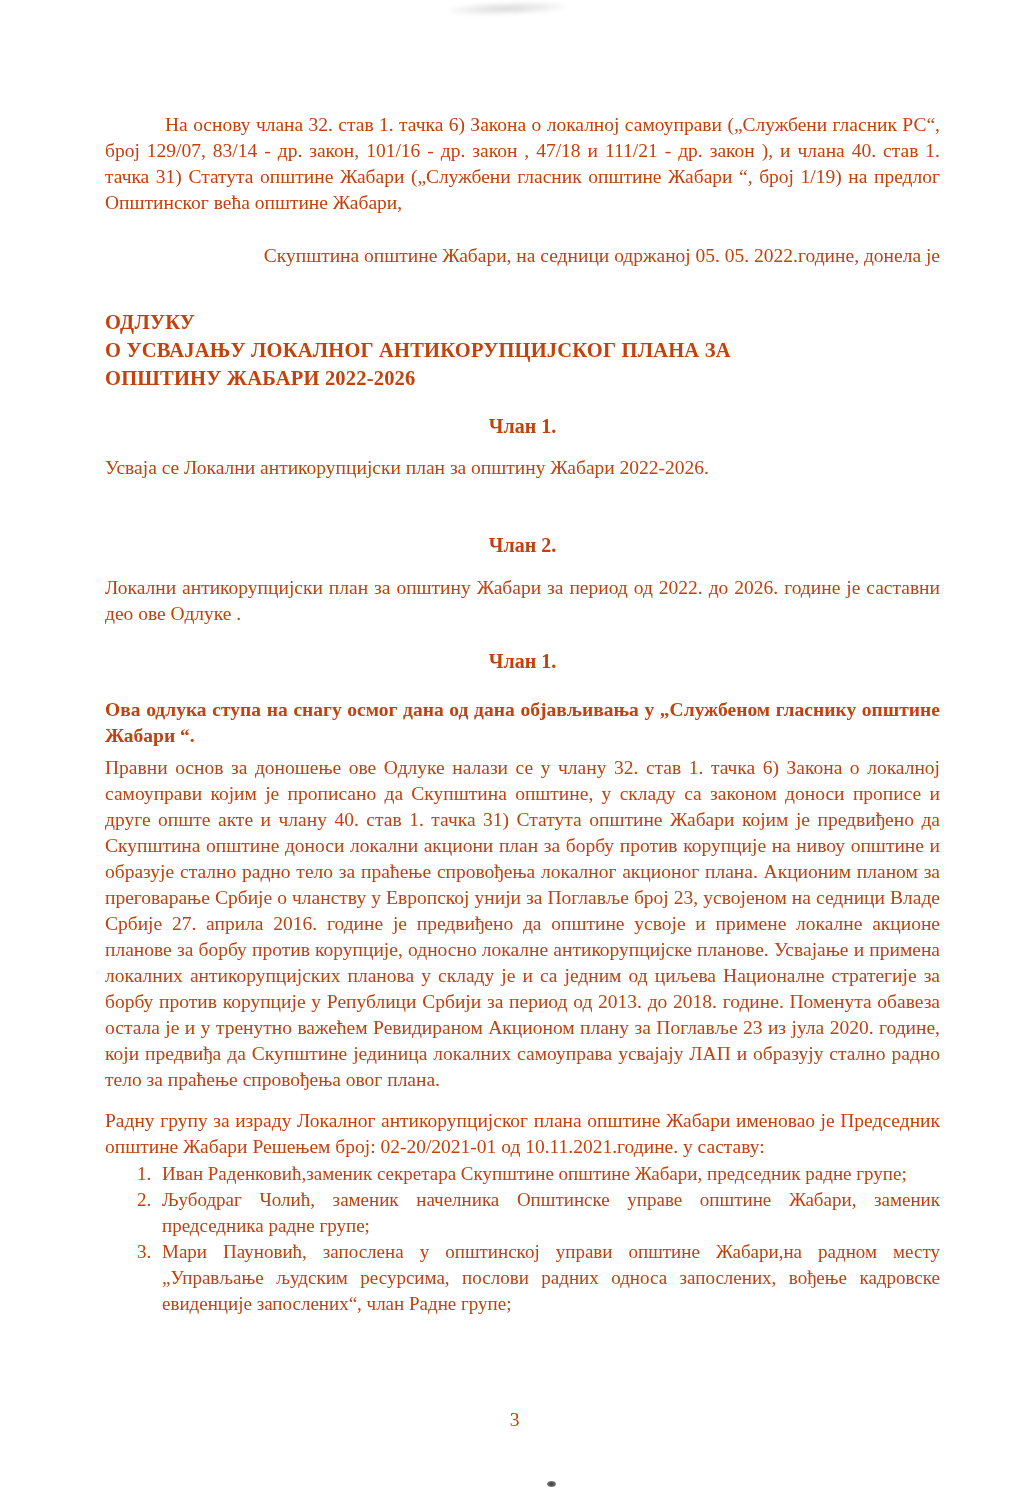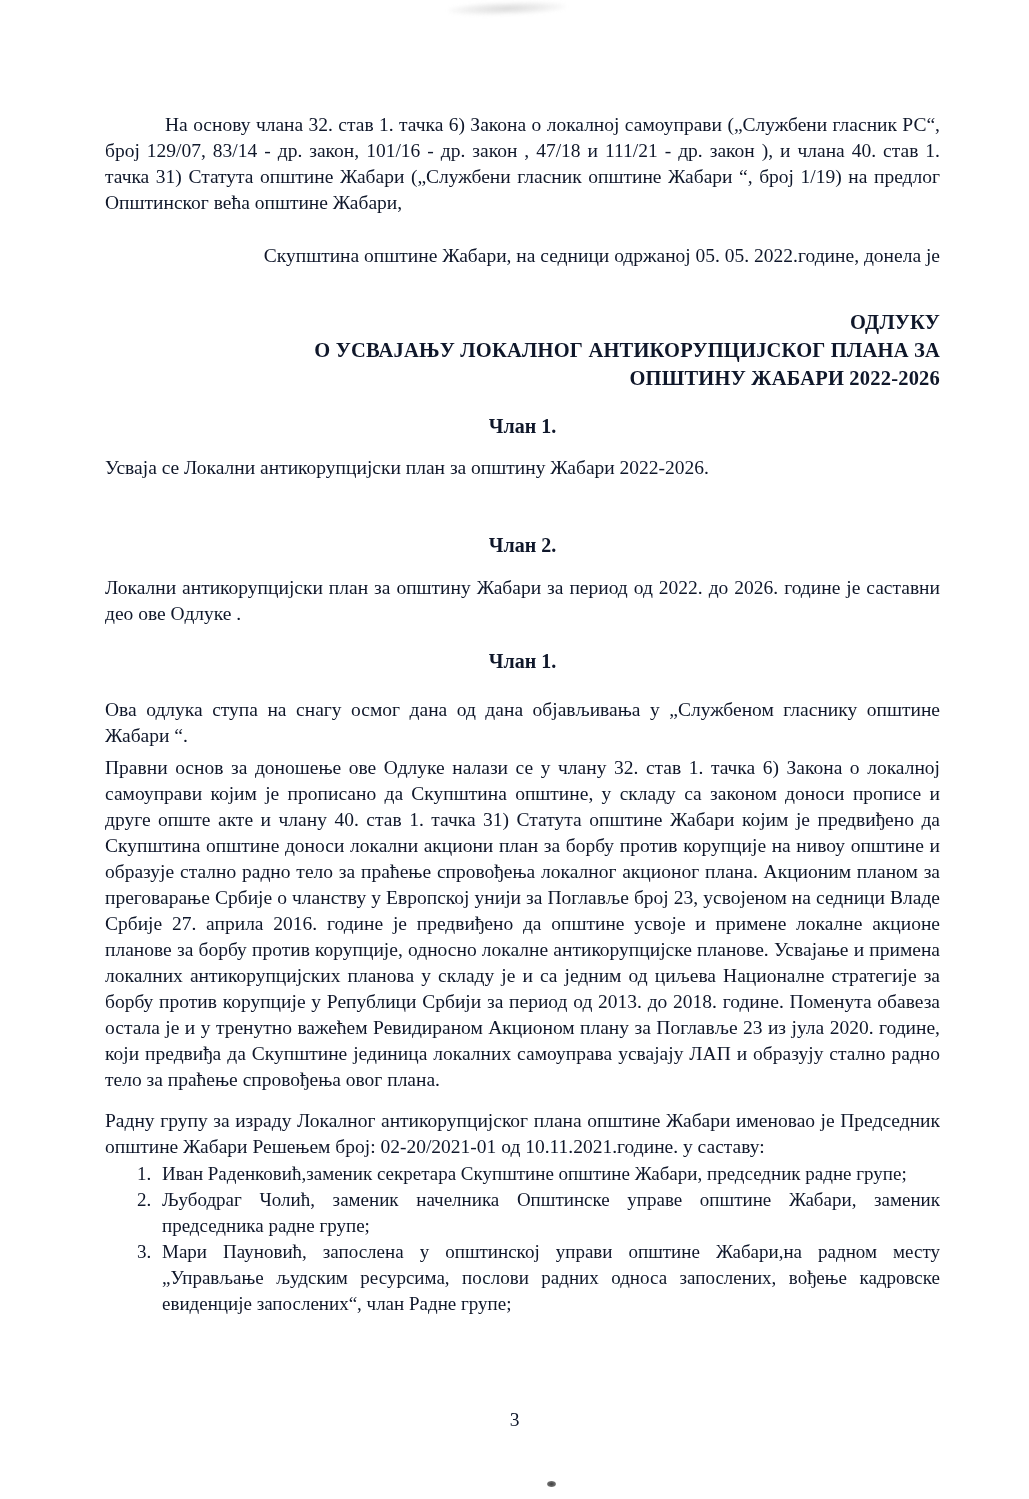--- a/index.html
+++ b/index.html
@@ -3,60 +3,60 @@
 <meta charset="utf-8">
 <style>
   * { margin: 0; padding: 0; box-sizing: border-box; }
   html, body { background: #ffffff; }
   .page {
     position: relative;
     width: 1029px;
     height: 1499px;
     background: #ffffff;
     font-family: "Liberation Serif", serif;
-    color: #0f172a;
+    color: #c2410c;
     overflow: hidden;
     padding-left: 11px;
   }
   .content {
     position: absolute;
     left: 105px;
     top: 0;
     width: 835px;
   }
   .para {
     font-size: 19.5px;
     line-height: 26px;
     text-align: justify;
   }
   .indent { text-indent: 60px; }
 
   .title-block {
     margin-top: 39px;
-    text-align: right;
+    text-align: left;
     font-weight: bold;
     font-size: 20.5px;
     line-height: 28px;
     letter-spacing: 0.2px;
   }
   .article-heading {
     text-align: center;
     font-weight: bold;
     font-size: 20px;
     line-height: 26px;
   }
 
   [data-name="intro-paragraph"]       { margin-top: 112px; }
   [data-name="session-paragraph"]     { margin-top: 27px; text-align: right; }
   [data-name="article-1-heading"]     { margin-top: 21px; }
   [data-name="article-1-body"]        { margin-top: 16px; }
   [data-name="article-2-heading"]     { margin-top: 51px; }
   [data-name="article-2-body"]        { margin-top: 17px; }
   [data-name="article-3-heading"]     { margin-top: 21px; }
-  [data-name="article-3-body"]        { margin-top: 23px; }
+  [data-name="article-3-body"]        { margin-top: 23px; font-weight: bold; }
   [data-name="rationale-heading"]     { margin-top: 0px; letter-spacing: 2px; }
   [data-name="rationale-body"]        { margin-top: 6px; }
   [data-name="working-group-intro"]   { margin-top: 15px; }
 
   [data-name="working-group-list"] {
     margin-top: 1px;
     list-style: none;
     counter-reset: member;
   }
   [data-name="working-group-list"] li {

